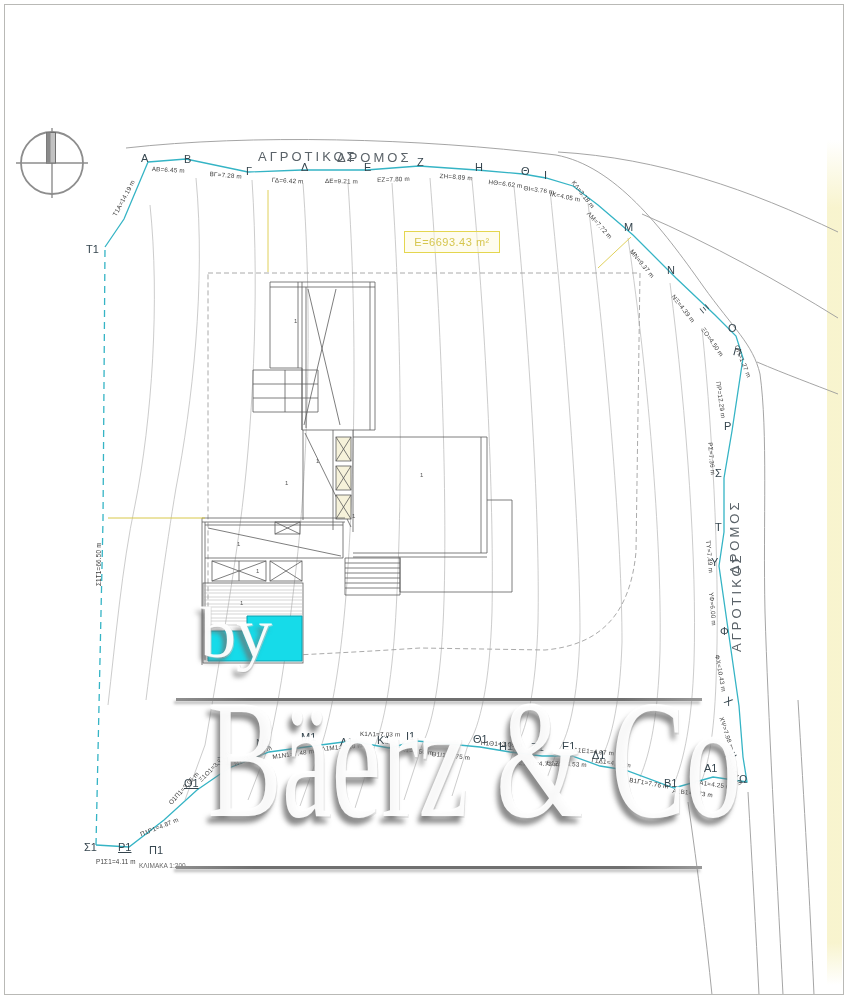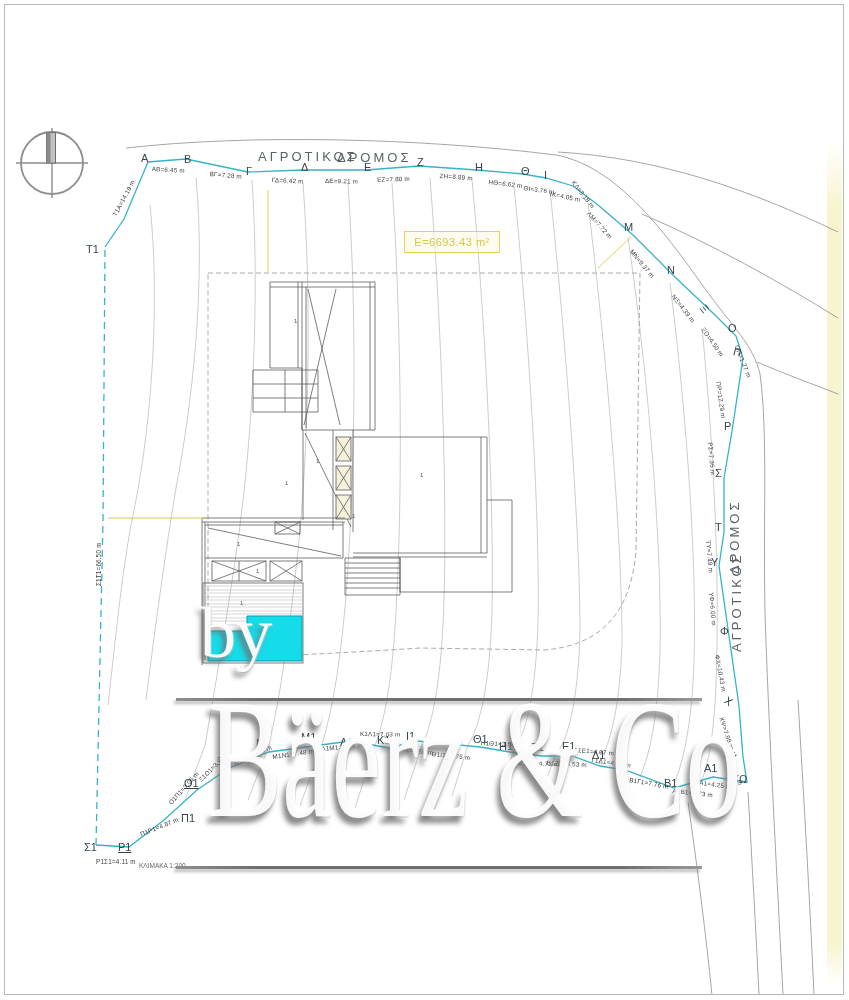--- a/index.html
+++ b/index.html
@@ -157,21 +157,21 @@
       <span class="pt" style="left: 531px; top: 741px;">Ζ1</span>
       <span class="pt" style="left: 499px; top: 740px;">Η1</span>
       <span class="pt" style="left: 473px; top: 733px;">Θ1</span>
       <span class="pt" style="left: 406px; top: 730px;">Ι1</span>
       <span class="pt" style="left: 377px; top: 734px;">Κ1</span>
       <span class="pt" style="left: 340px; top: 736px;">Λ1</span>
       <span class="pt" style="left: 301px; top: 731px;">Μ1</span>
       <span class="pt" style="left: 256px; top: 737px;">Ν1</span>
       <span class="pt" style="left: 217px; top: 755px;">Ξ1</span>
       <span class="pt" style="left: 184px; top: 777px; text-decoration: underline;">Ο1</span>
-      <span class="pt" style="left: 149px; top: 812px; margin-left: 32px;">Π1</span>
+      <span class="pt" style="left: 149px; top: 844px;">Π1</span>
       <span class="pt" style="left: 118px; top: 841px; text-decoration: underline;">Ρ1</span>
       <span class="pt" style="left: 84px; top: 841px;">Σ1</span>
       <span class="pt" style="left: 86px; top: 243px;">Τ1</span>
       <span class="ms" style="left: 152px; top: 165px; transform: rotate(3deg);">ΑΒ=6.45 m</span>
       <span class="ms" style="left: 210px; top: 170px; transform: rotate(5deg);">ΒΓ=7.28 m</span>
       <span class="ms" style="left: 272px; top: 176px; transform: rotate(3deg);">ΓΔ=6.42 m</span>
       <span class="ms" style="left: 325px; top: 177px; transform: rotate(1deg);">ΔΕ=9.21 m</span>
       <span class="ms" style="left: 377px; top: 176px; transform: rotate(-2deg);">ΕΖ=7.80 m</span>
       <span class="ms" style="left: 440px; top: 172px; transform: rotate(4deg);">ΖΗ=8.89 m</span>
       <span class="ms" style="left: 489px; top: 178px; transform: rotate(7deg);">ΗΘ=6.62 m</span>

